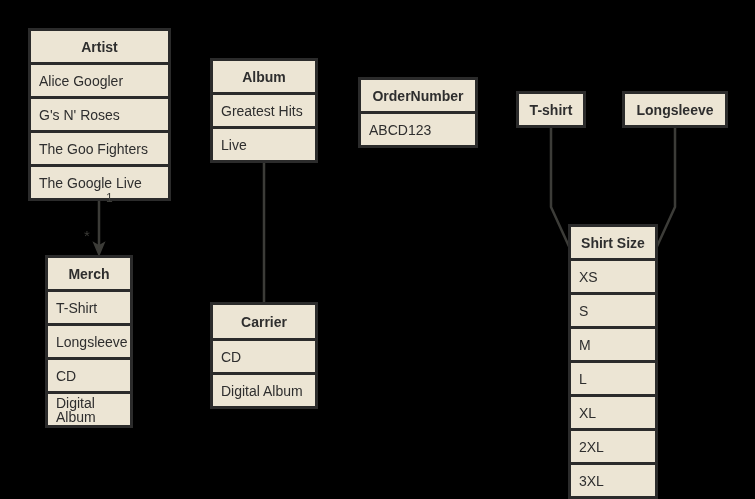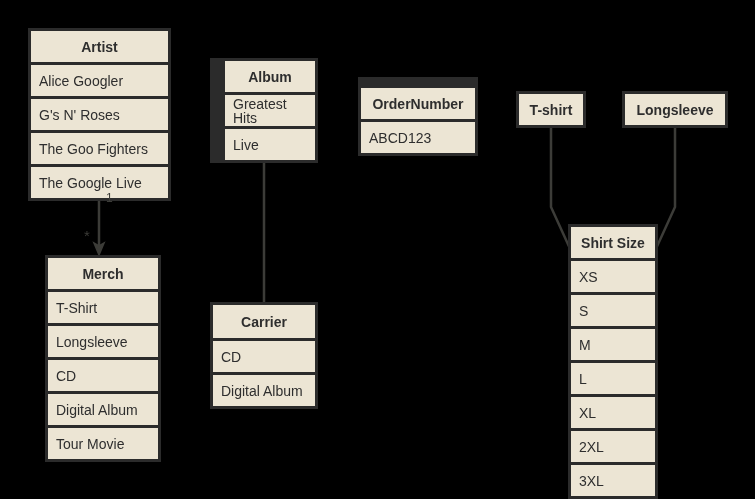--- a/index.html
+++ b/index.html
@@ -84,42 +84,41 @@
     </svg>
 
   <div id="entity-layer">
       <div class="entity" style="left: 28px; top: 28px; width: 143px; border-color: rgb(43, 43, 43); background: rgb(43, 43, 43);">
         <div class="cell header" style="height: 31px; background: rgb(236, 229, 212); color: rgb(46, 46, 46);">Artist</div>
         <div class="cell" style="height: 31px; background: rgb(236, 229, 212); color: rgb(46, 46, 46);">Alice Googler</div>
         <div class="cell" style="height: 31px; background: rgb(236, 229, 212); color: rgb(46, 46, 46);">G's N' Roses</div>
         <div class="cell" style="height: 31px; background: rgb(236, 229, 212); color: rgb(46, 46, 46);">The Goo Fighters</div>
         <div class="cell" style="height: 31px; background: rgb(236, 229, 212); color: rgb(46, 46, 46);">The Google Live</div>
       </div>
-      <div class="entity" style="left: 210px; top: 58px; width: 108px; border-color: rgb(43, 43, 43); background: rgb(43, 43, 43); padding-left: 12px;">
+      <div class="entity" style="left: 210px; top: 58px; width: 108px; border-color: rgb(43, 43, 43); background: rgb(43, 43, 43);">
         <div class="cell header" style="height: 31px; background: rgb(236, 229, 212); color: rgb(46, 46, 46);">Album</div>
         <div class="cell" style="height: 31px; background: rgb(236, 229, 212); color: rgb(46, 46, 46);">Greatest Hits</div>
         <div class="cell" style="height: 31px; background: rgb(236, 229, 212); color: rgb(46, 46, 46);">Live</div>
       </div>
       <div class="entity" style="left: 358px; top: 77px; width: 120px; border-color: rgb(43, 43, 43); background: rgb(43, 43, 43);">
-        <div class="cell header" style="height: 31px; background: rgb(236, 229, 212); color: rgb(46, 46, 46); margin-top: 8px;">OrderNumber</div>
+        <div class="cell header" style="height: 31px; background: rgb(236, 229, 212); color: rgb(46, 46, 46);">OrderNumber</div>
         <div class="cell" style="height: 31px; background: rgb(236, 229, 212); color: rgb(46, 46, 46);">ABCD123</div>
       </div>
       <div class="entity" style="left: 516px; top: 91px; width: 70px; border-color: rgb(43, 43, 43); background: rgb(43, 43, 43);">
         <div class="cell header" style="height: 31px; background: rgb(236, 229, 212); color: rgb(46, 46, 46);">T-shirt</div>
       </div>
       <div class="entity" style="left: 622px; top: 91px; width: 106px; border-color: rgb(43, 43, 43); background: rgb(43, 43, 43);">
         <div class="cell header" style="height: 31px; background: rgb(236, 229, 212); color: rgb(46, 46, 46);">Longsleeve</div>
       </div>
-      <div class="entity" style="left: 45px; top: 255px; width: 116px; border-color: rgb(43, 43, 43); background: rgb(43, 43, 43);">
+      <div class="entity" style="left: 45px; top: 255px; width: 88px; border-color: rgb(43, 43, 43); background: rgb(43, 43, 43);">
         <div class="cell header" style="height: 31px; background: rgb(236, 229, 212); color: rgb(46, 46, 46);">Merch</div>
         <div class="cell" style="height: 31px; background: rgb(236, 229, 212); color: rgb(46, 46, 46);">T-Shirt</div>
         <div class="cell" style="height: 31px; background: rgb(236, 229, 212); color: rgb(46, 46, 46);">Longsleeve</div>
         <div class="cell" style="height: 31px; background: rgb(236, 229, 212); color: rgb(46, 46, 46);">CD</div>
         <div class="cell" style="height: 31px; background: rgb(236, 229, 212); color: rgb(46, 46, 46);">Digital Album</div>
-        <div class="cell" style="height: 31px; background: rgb(236, 229, 212); color: rgb(46, 46, 46);">Tour Movie</div>
       </div>
       <div class="entity" style="left: 210px; top: 302px; width: 108px; border-color: rgb(43, 43, 43); background: rgb(43, 43, 43);">
         <div class="cell header" style="height: 33px; background: rgb(236, 229, 212); color: rgb(46, 46, 46);">Carrier</div>
         <div class="cell" style="height: 31px; background: rgb(236, 229, 212); color: rgb(46, 46, 46);">CD</div>
         <div class="cell" style="height: 31px; background: rgb(236, 229, 212); color: rgb(46, 46, 46);">Digital Album</div>
       </div>
       <div class="entity" style="left: 568px; top: 224px; width: 90px; border-color: rgb(43, 43, 43); background: rgb(43, 43, 43);">
         <div class="cell header" style="height: 31px; background: rgb(236, 229, 212); color: rgb(46, 46, 46);">Shirt Size</div>
         <div class="cell" style="height: 31px; background: rgb(236, 229, 212); color: rgb(46, 46, 46);">XS</div>
         <div class="cell" style="height: 31px; background: rgb(236, 229, 212); color: rgb(46, 46, 46);">S</div>

